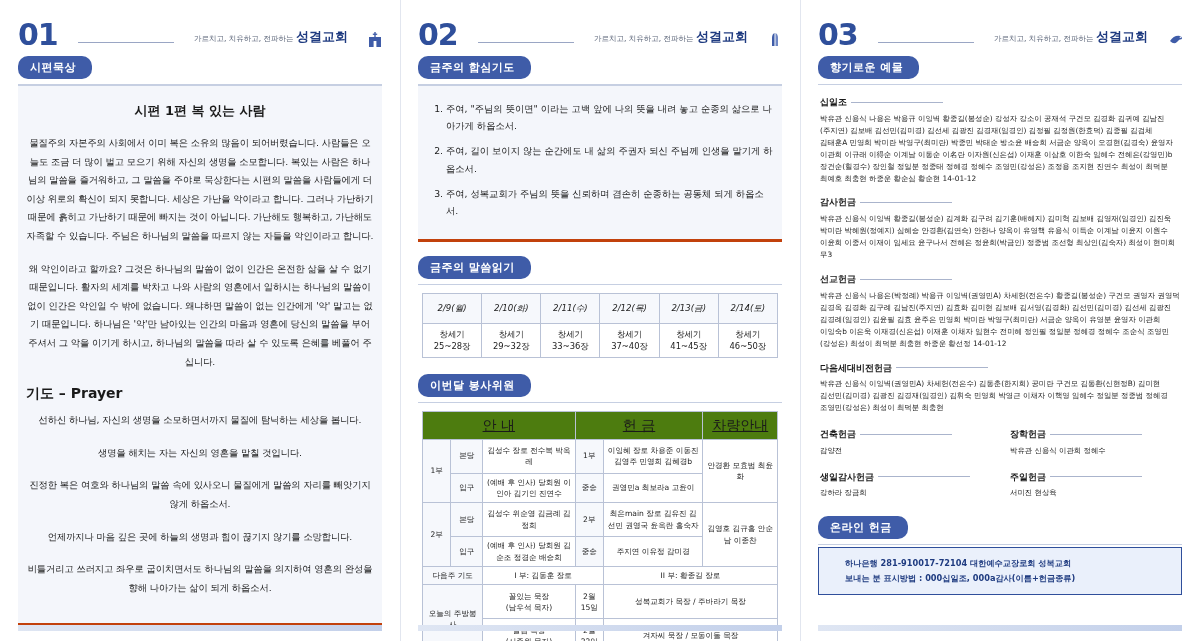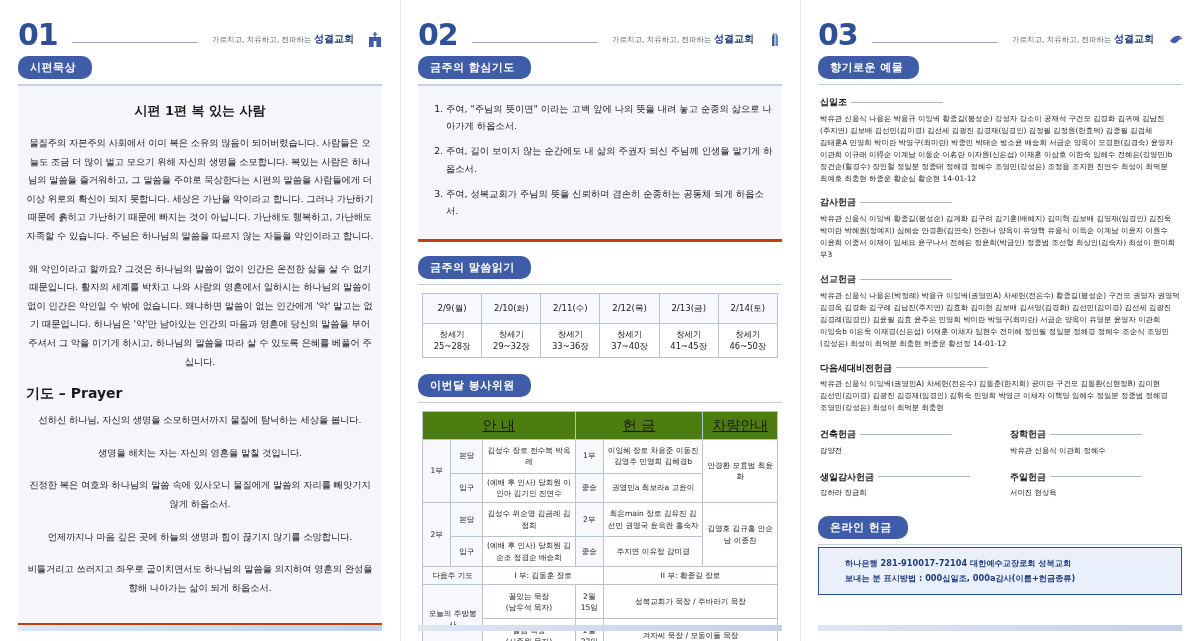--- a/index.html
+++ b/index.html
@@ -17,37 +17,37 @@
   }
   .col {
     width: 400px; height: 641px;
     padding: 16px 18px 10px 18px;
     position: relative;
   }
   .col-inner { position: relative; height: 100%; }
 
   
   .colhead {
-    display: flex; align-items: flex-end; gap: 14px;
+    display: flex; align-items: flex-end; gap: 20px;
     height: 34px;
     margin-bottom: 6px;
   }
   .colnum {
     font-size: 30px; font-weight: bold; color: #2f4f9b;
     letter-spacing: -1px; line-height: 1;
     font-family: "DejaVu Sans", "Liberation Sans", sans-serif;
   }
   .rule {
     flex: 1 1 auto; height: 1px; background: #9aa6c4;
     margin-bottom: 7px;
   }
   .colhead-tag {
     font-size: 7.5px; color: #5a6478; white-space: nowrap; margin-bottom: 4px;
   }
-  .colhead-tag b { color: #1f3b80; font-size: 10px; }
+  .colhead-tag b { color: #1f3b80; font-size: 13px; }
   .logo-mark {
     width: 14px; height: 16px; margin-bottom: 2px;
     display: inline-block; position: relative;
   }
   .logo-mark svg { display: block; }
 
   
   .sectitle {
     display: inline-block;
     background: #3f5ca8;
@@ -108,21 +108,21 @@
     table-layout: fixed;
   }
   table.grid th, table.grid td {
     border: 1px solid #b9c2d6;
     text-align: center;
     padding: 4px 2px;
     line-height: 1.45;
     vertical-align: middle;
   }
   .wordtable td { height: 30px; }
-  .wordtable .datecell { background: #f6f8fc; font-size: 8.6px; padding: 5px 0; }
+  .wordtable .datecell { background: #f6f8fc; font-size: 8.6px; padding: 5px 0; font-style: italic; }
 
   table.srv {
     width: 100%;
     border-collapse: collapse;
     font-size: 7.6px;
     table-layout: fixed;
   }
   table.srv th, table.srv td {
     border: 1px solid #b9c2d6;
     text-align: center;

